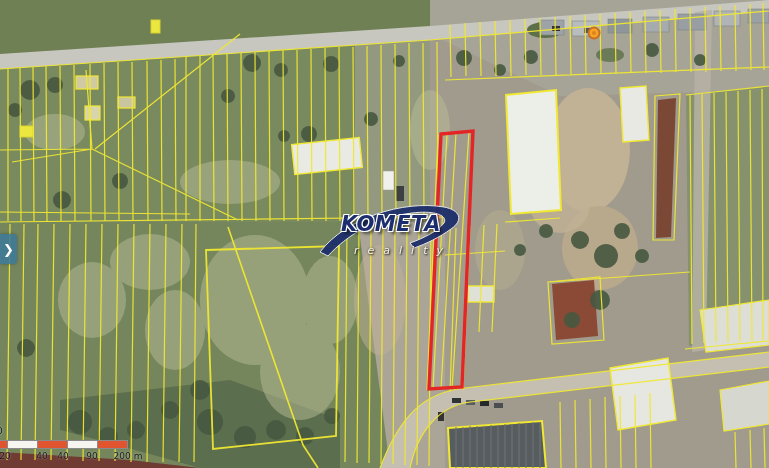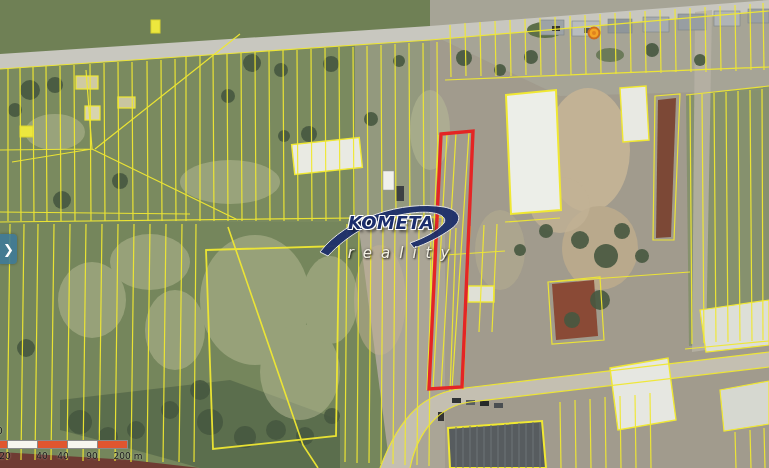--- a/index.html
+++ b/index.html
@@ -4,24 +4,24 @@
 <style>
   html,body{margin:0;padding:0;background:#222;}
   .stage{position:relative;width:769px;height:468px;overflow:hidden;
          font-family:"DejaVu Sans",sans-serif;background:#8c9377;}
   .stage svg{position:absolute;left:0;top:0;}
 
   
   .logo{position:absolute;left:308px;top:192px;width:170px;height:90px;pointer-events:none;}
   .logo-swoosh{position:absolute;left:0;top:0;}
   .logo-brand{position:absolute;left:8px;top:20px;width:150px;text-align:center;
-    font-size:18px;font-weight:bold;font-style:italic;letter-spacing:.5px;color:#1c2e6d;
+    font-size:21px;font-weight:bold;font-style:italic;letter-spacing:.5px;color:#1c2e6d;
     text-shadow:-1px -1px 0 #fff,1px -1px 0 #fff,-1px 1px 0 #fff,1px 1px 0 #fff,3px 3px 3px rgba(0,0,0,.55);}
   .logo-tagline{position:absolute;left:20px;top:52px;width:150px;text-align:center;
-    font-size:15px;font-style:italic;letter-spacing:9px;color:#f3f0e4;
+    font-size:11px;font-style:italic;letter-spacing:9px;color:#f3f0e4;
     text-shadow:1px 1px 2px rgba(0,0,0,.8),0 0 3px rgba(0,0,0,.4);}
 
   
   .panel-toggle{position:absolute;left:0;top:234px;width:17px;height:30px;
     background:rgba(62,122,153,.88);border-radius:0 4px 4px 0;display:flex;
     align-items:center;justify-content:center;cursor:pointer;box-shadow:0 0 3px rgba(0,0,0,.35);}
   .panel-toggle span{color:#fff;font-size:13px;font-weight:bold;line-height:1;}
 
   
   .scalebar{position:absolute;left:0;top:426px;width:160px;height:40px;font-size:9px;color:#1b1b1b;}

